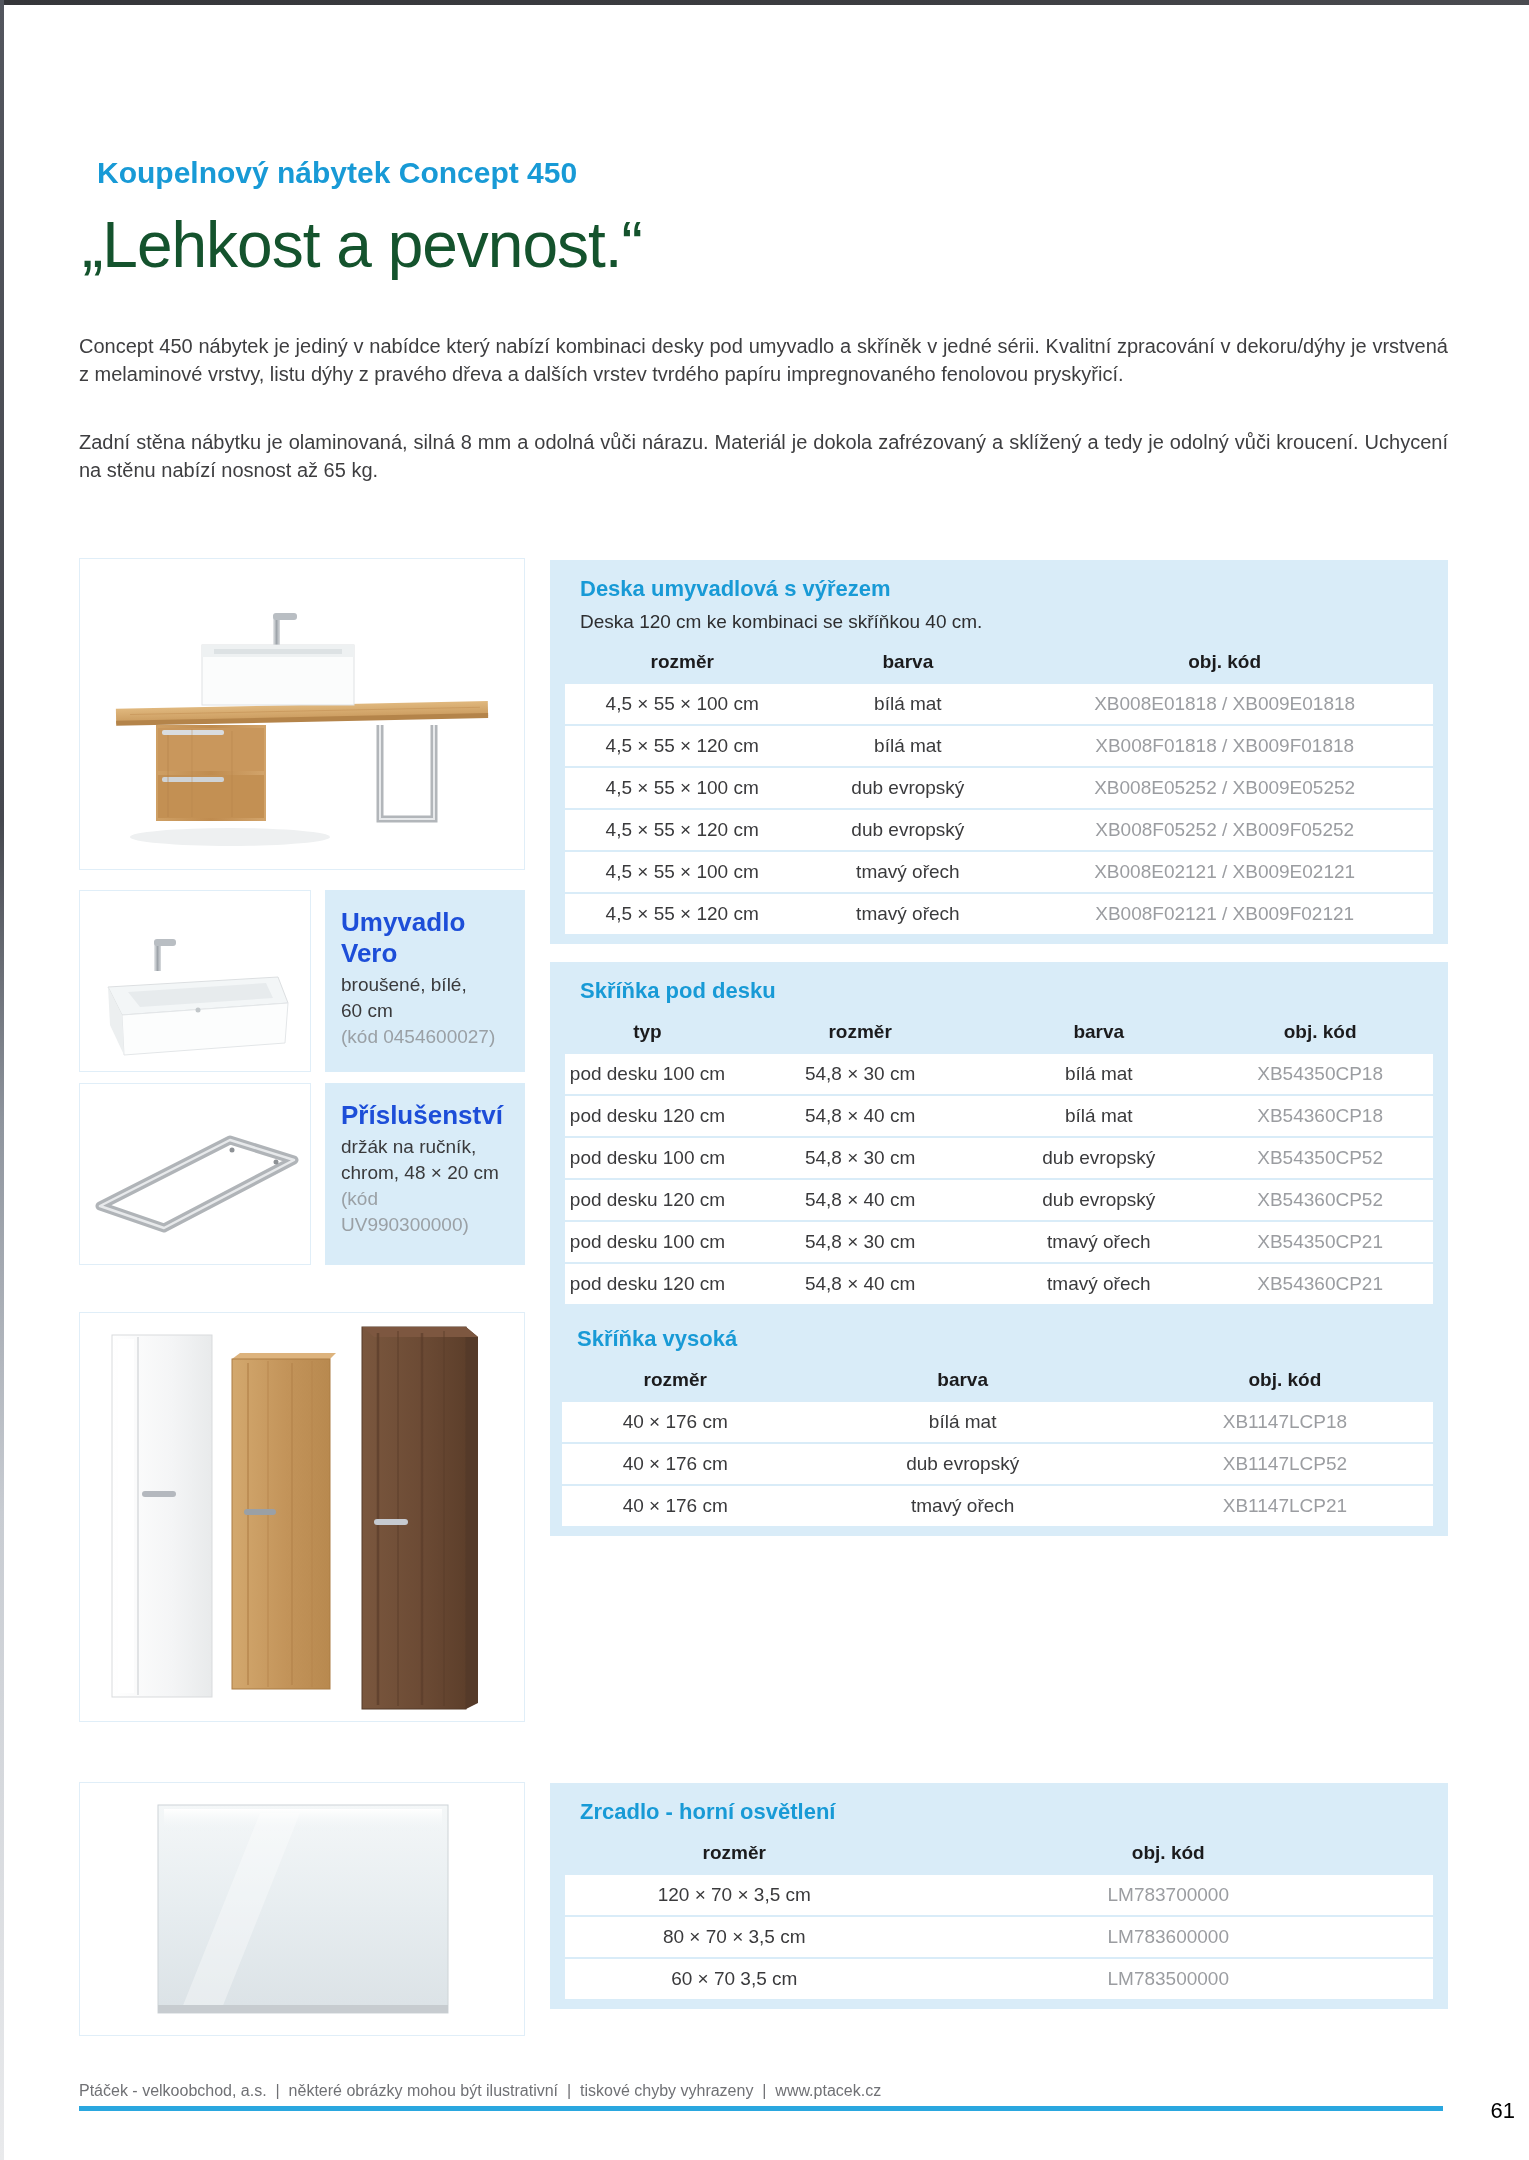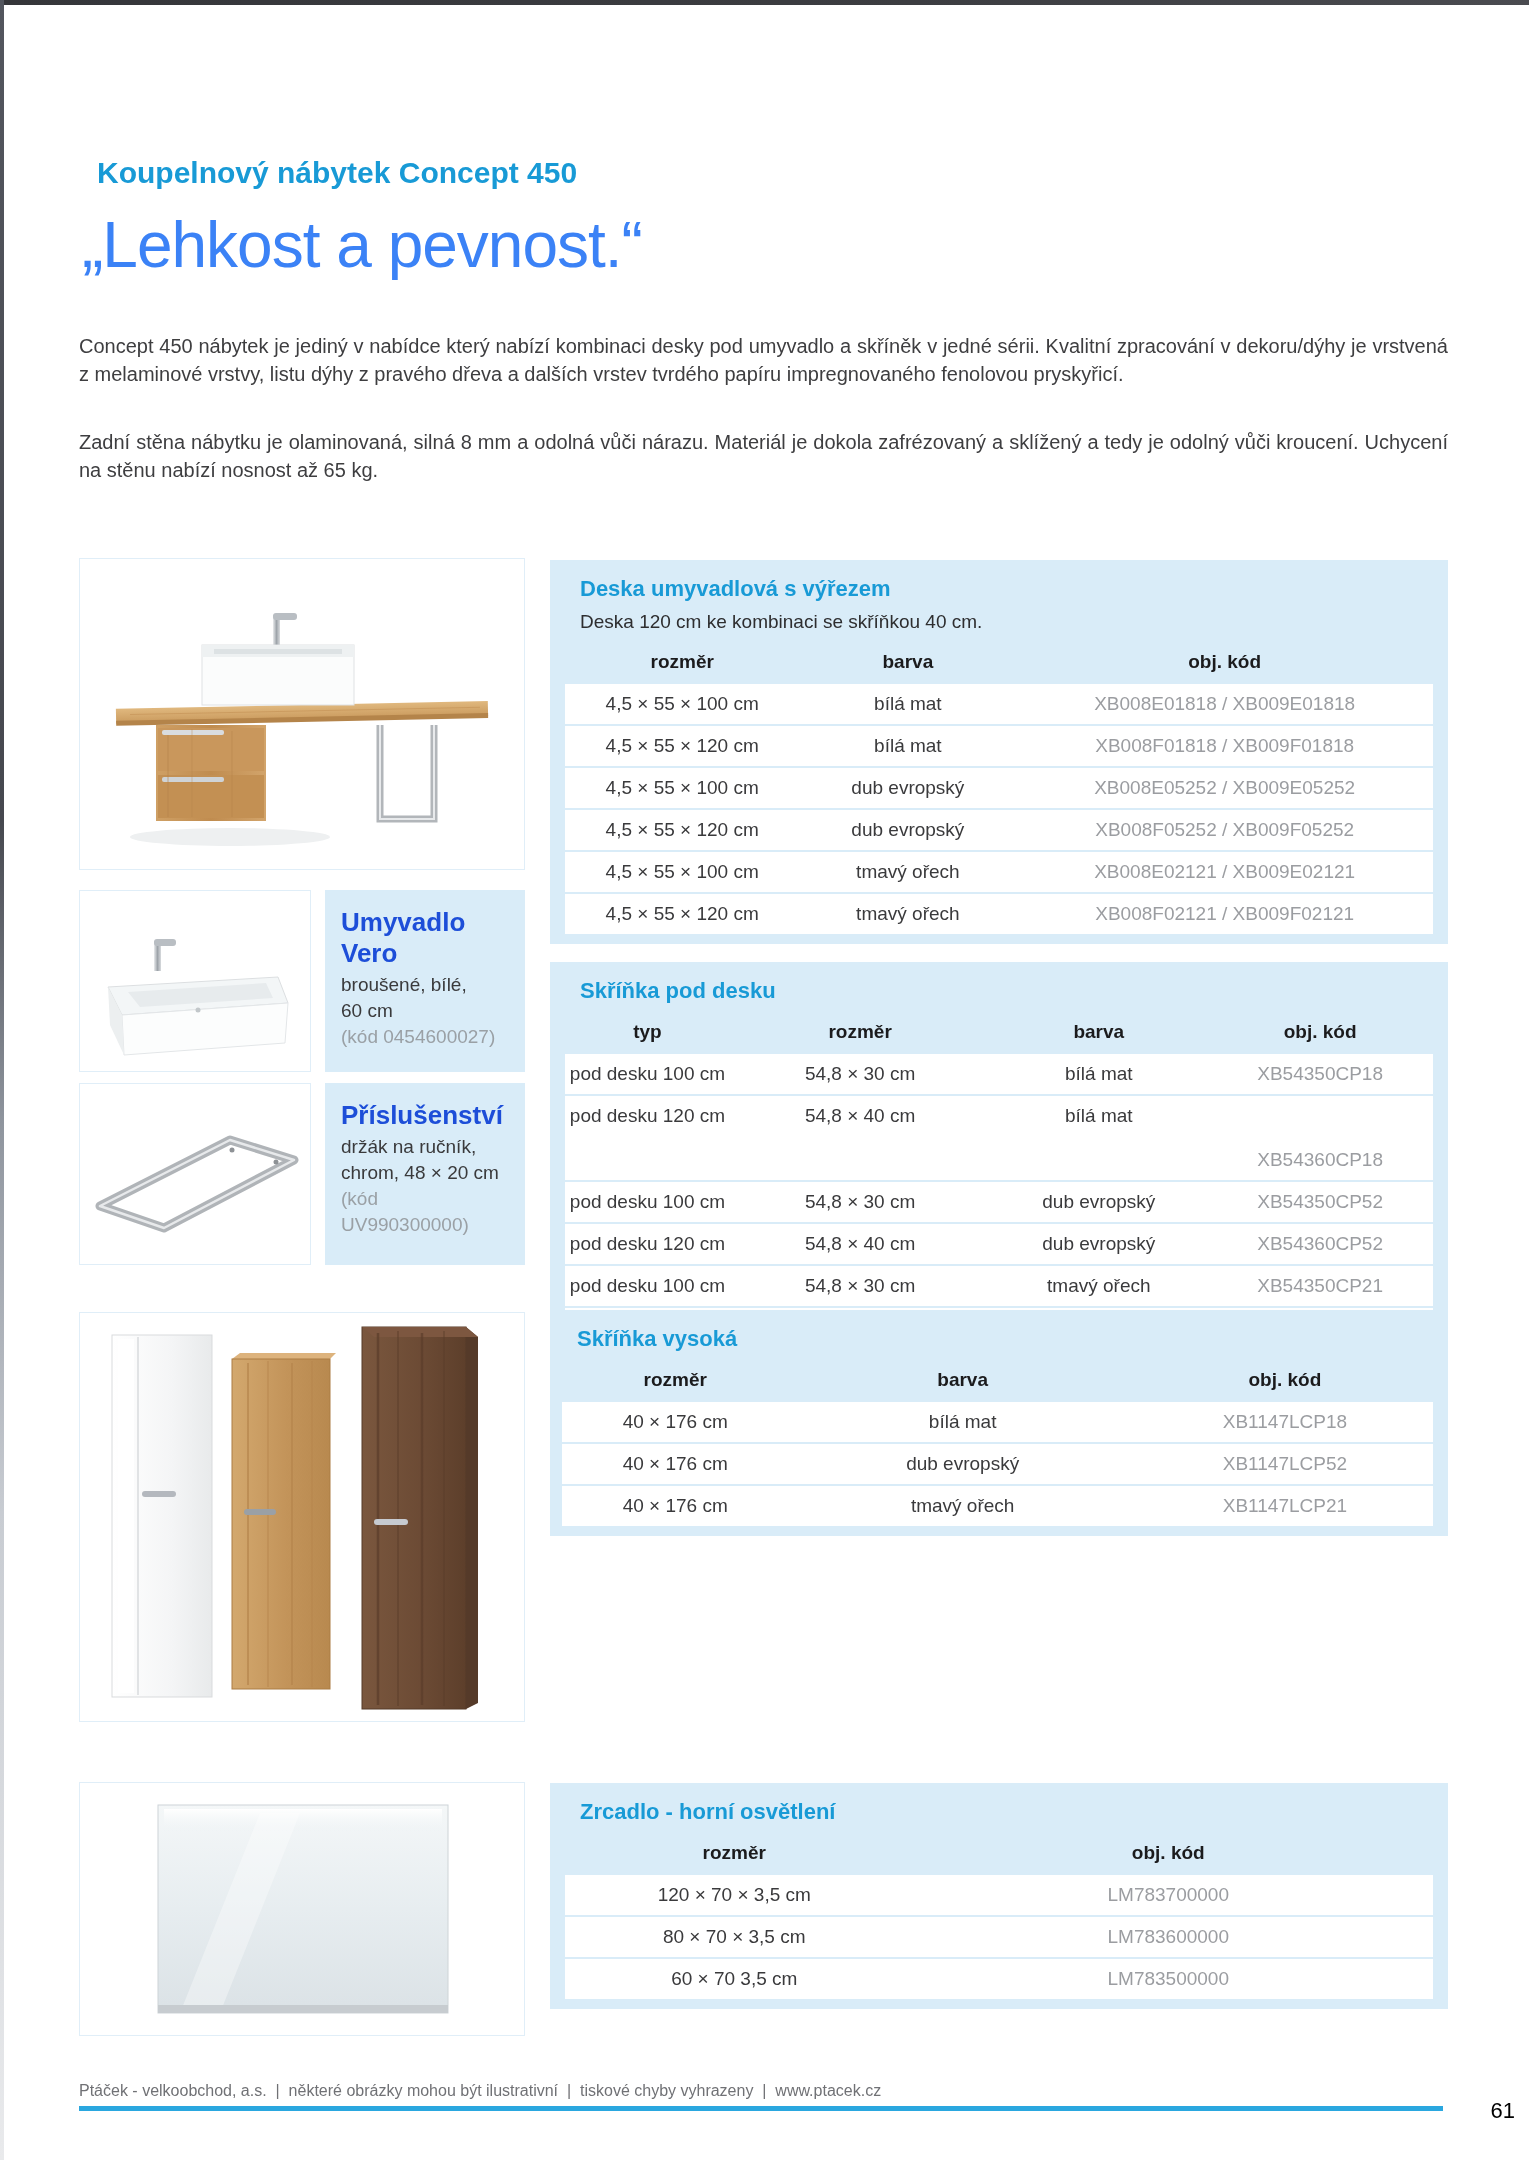--- a/index.html
+++ b/index.html
@@ -7,21 +7,21 @@
     width:1529px;height:2160px;position:relative;background:#ffffff;
     font-family:"Liberation Sans", sans-serif;color:#3c3c3e;overflow:hidden;
   }
   .abs{position:absolute;}
   
   .top-edge{top:0;left:0;width:1529px;height:5px;background:linear-gradient(90deg,#35363a,#3c3d41 60%,#4a4b50);}
   .left-edge{top:0;left:0;width:4px;height:2160px;
     background:linear-gradient(180deg,#53565e 0%,#46484f 38%,#8f959e 52%,#c8ccd2 70%,#e9eaec 100%);}
   
   .title-small{left:97px;top:156px;font-size:30px;font-weight:bold;color:var(--accent-blue);}
-  .title-large{left:82px;top:208px;font-size:64px;color:#3b82f6;font-weight:400;letter-spacing:-1px;}
+  .title-large{left:82px;top:208px;font-size:64px;color:#14532d;font-weight:400;letter-spacing:-1px;}
   .para{left:79px;width:1369px;font-size:20px;line-height:28px;color:#3e3e40;text-align:justify;margin:0;}
   .para1{top:332px;}
   .para2{top:428px;}
   
   .imgbox{background:#fff;border:1px solid #e0eef8;box-sizing:border-box;}
   .box-vanity{left:79px;top:558px;width:446px;height:312px;}
   .box-vero{left:79px;top:890px;width:232px;height:182px;}
   .box-towel{left:79px;top:1083px;width:232px;height:182px;}
   .box-cabinets{left:79px;top:1312px;width:446px;height:410px;}
   .box-mirror{left:79px;top:1782px;width:446px;height:254px;}
@@ -269,21 +269,21 @@
       <div class="trow tdata">
         <div class="tcell" style="width: 19%;">pod desku 100 cm</div>
         <div class="tcell" style="width: 30%;">54,8 × 30 cm</div>
         <div class="tcell" style="width: 25%;">bílá mat</div>
         <div class="tcell code" style="width: 26%;">XB54350CP18</div>
       </div>
       <div class="trow tdata">
         <div class="tcell" style="width: 19%;">pod desku 120 cm</div>
         <div class="tcell" style="width: 30%;">54,8 × 40 cm</div>
         <div class="tcell" style="width: 25%;">bílá mat</div>
-        <div class="tcell code" style="width: 26%; margin-top: 44px;">XB54360CP18</div>
+        <div class="tcell code" style="width: 26%;">XB54360CP18</div>
       </div>
       <div class="trow tdata">
         <div class="tcell" style="width: 19%;">pod desku 100 cm</div>
         <div class="tcell" style="width: 30%;">54,8 × 30 cm</div>
         <div class="tcell" style="width: 25%;">dub evropský</div>
         <div class="tcell code" style="width: 26%;">XB54350CP52</div>
       </div>
       <div class="trow tdata">
         <div class="tcell" style="width: 19%;">pod desku 120 cm</div>
         <div class="tcell" style="width: 30%;">54,8 × 40 cm</div>

